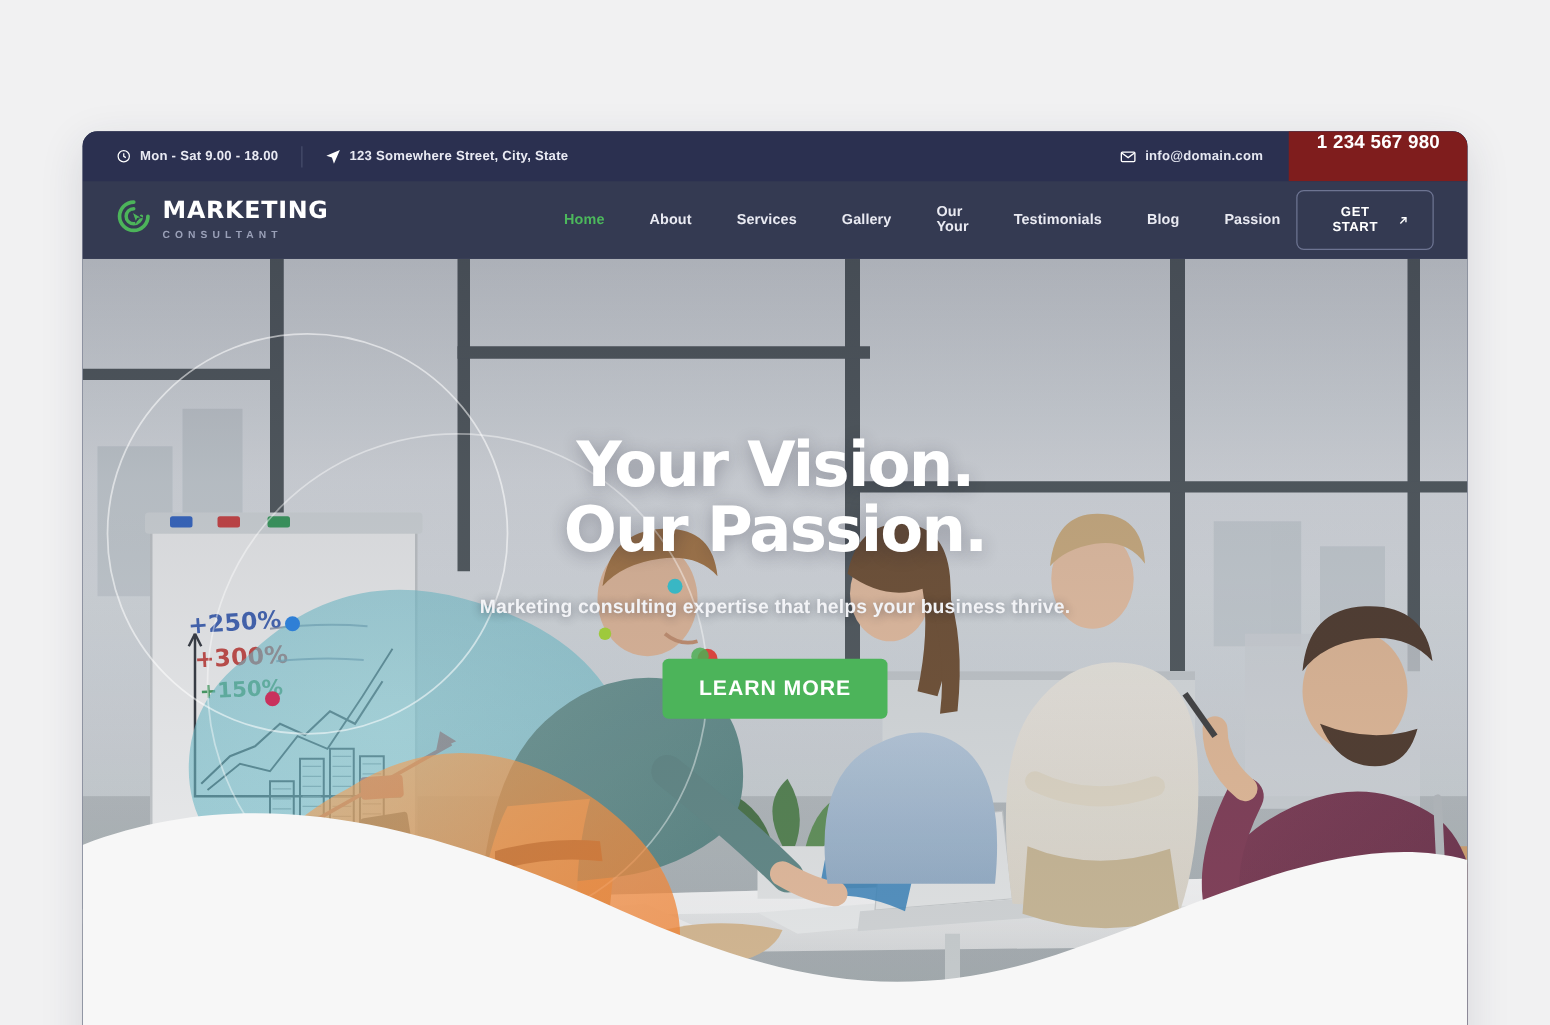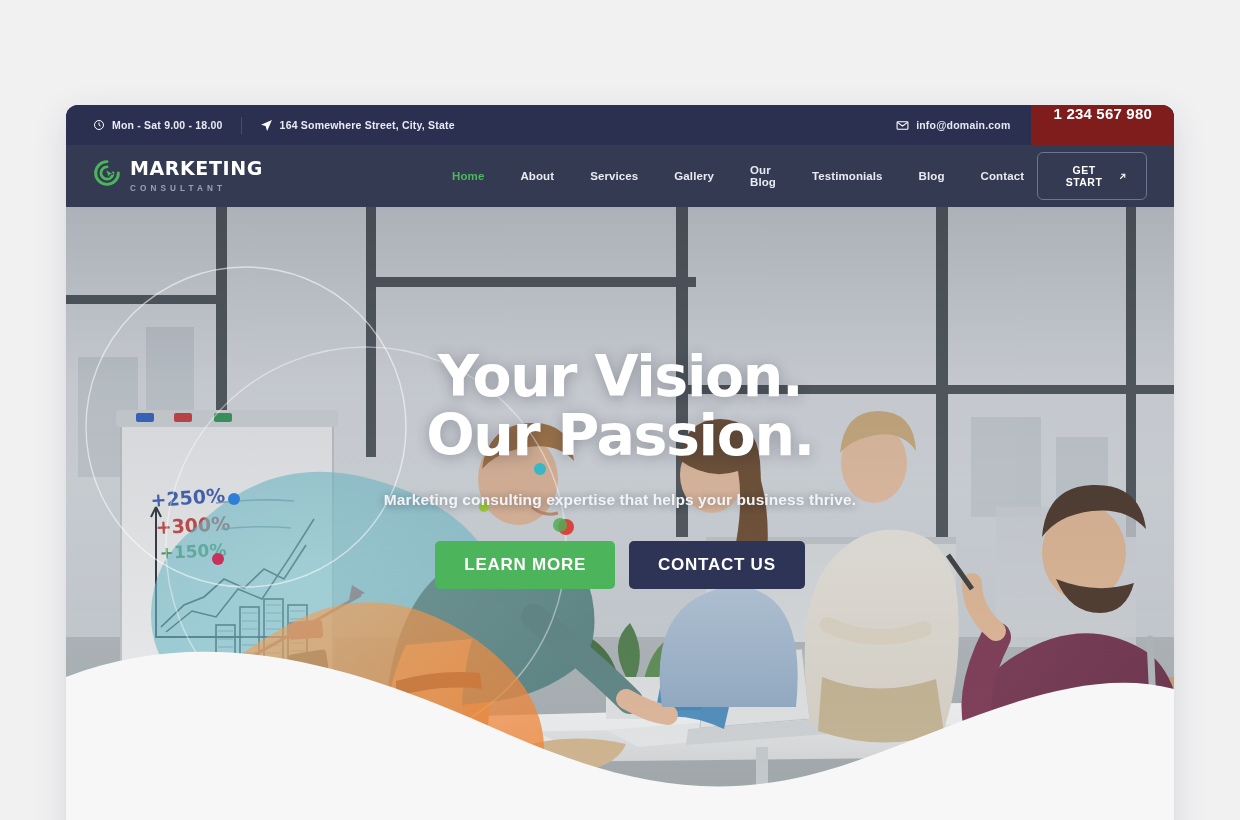--- a/index.html
+++ b/index.html
@@ -75,21 +75,21 @@
   .hero-photo{ position:absolute; inset:0; }
   .hero-shade{
     position:absolute; inset:0;
     background:linear-gradient(180deg,rgba(30,34,52,.30) 0%,rgba(30,34,52,.16) 28%,rgba(30,34,52,.10) 60%,rgba(30,34,52,.04) 100%);
   }
   .hero-content{
     position:absolute; left:0; right:0; top:140px; text-align:center; z-index:4;
   }
   .hero-title{
     color:#fff; font-family:"DejaVu Sans", sans-serif;
-    font-size:57px; font-weight:800; line-height:1.03; letter-spacing:-1.4px;
+    font-size:50px; font-weight:800; line-height:1.03; letter-spacing:-1.4px;
     text-shadow:0 2px 14px rgba(25,28,45,.30);
     text-align:center;
   }
   .hero-title .l2{ display:block; }
   .hero-sub{
     color:#f2f3f6; font-size:15.5px; font-weight:600; margin-top:27px;
     letter-spacing:.1px; text-shadow:0 1px 8px rgba(25,28,45,.45);
   }
   .hero-btns{ margin-top:32px; display:flex; justify-content:center; gap:14px; }
   .btn{
@@ -125,21 +125,21 @@
         </div>
 
         <div class="tb-sep"></div>
 
         <div class="tb-item">
           <span class="ico">
             <svg width="13" height="13" viewBox="0 0 24 24" fill="#ffffff">
               <path d="M22 2L2 10.5l8.2 2.6L13.2 22z"></path>
             </svg>
           </span>
-          <span>164 Somewhere Street, City, State</span>
+          <span>123 Somewhere Street, City, State</span>
         </div>
       </div>
 
       <div class="tb-right">
         <div class="tb-mail">
           <span class="ico">
             <svg width="13" height="13" viewBox="0 0 24 24" fill="none" stroke="#ffffff" stroke-width="2">
               <rect x="2" y="5" width="20" height="14" rx="1.5"></rect>
                 <path d="M2.6 6.2L12 13l9.4-6.8"></path>
             </svg>
@@ -166,24 +166,24 @@
           <span class="logo-title">MARKETING</span>
           <span class="logo-sub">CONSULTANT</span>
         </span>
       </div>
 
       <nav class="nav-links">
         <a href="#" class="active">Home</a>
         <a href="#">About</a>
         <a href="#">Services</a>
         <a href="#">Gallery</a>
-        <a href="#">Our Blog</a>
+        <a href="#">Our Your</a>
         <a href="#">Testimonials</a>
         <a href="#">Blog</a>
-        <a href="#">Contact</a>
+        <a href="#">Passion</a>
       </nav>
 
       <button class="nav-cta">
         <span>GET START</span>
         <span class="ico">
           <svg width="9" height="9" viewBox="0 0 24 24" fill="none" stroke="#ffffff" stroke-width="3">
             <path d="M6 18L18 6"></path>
               <path d="M8.5 6H18v9.5"></path>
           </svg>
         </span>
@@ -406,21 +406,20 @@
       </div>
 
       <div class="hero-content">
         <h1 class="hero-title">
           <span>Your Vision.</span>
           <span class="l2">Our Passion.</span>
         </h1>
         <p class="hero-sub">Marketing consulting expertise that helps your business thrive.</p>
         <div class="hero-btns">
           <button class="btn btn-primary">LEARN MORE</button>
-          <button class="btn btn-secondary">CONTACT US</button>
         </div>
       </div>
 
       <div class="blob-orange" style="left:120px;bottom:-30px;width:430px;height:290px;">
         <svg width="430" height="290" viewBox="0 0 430 290">
           <defs>
             <linearGradient id="orangeBlobG" x1="0" y1="0" x2="1" y2="1">
               <stop offset="0%" stop-color="#f5a65c" stop-opacity=".55"></stop>
               <stop offset="55%" stop-color="#f08a3e" stop-opacity=".72"></stop>
               <stop offset="100%" stop-color="#ef7d2c" stop-opacity=".80"></stop>

